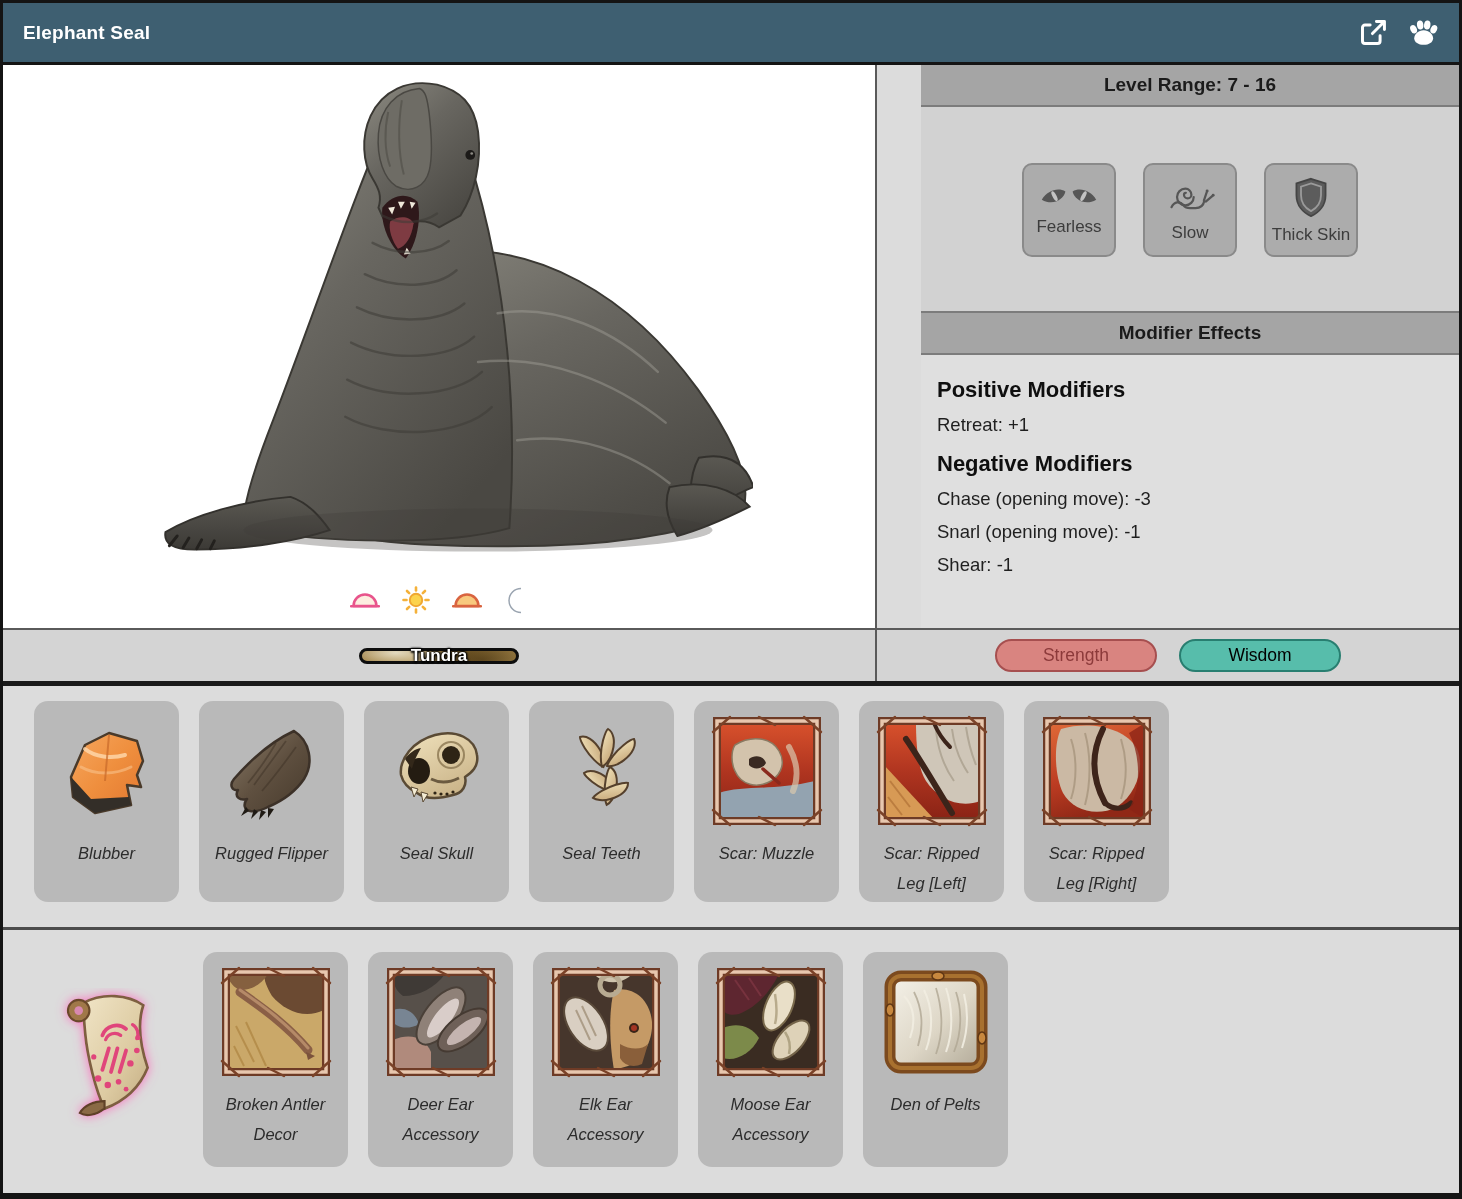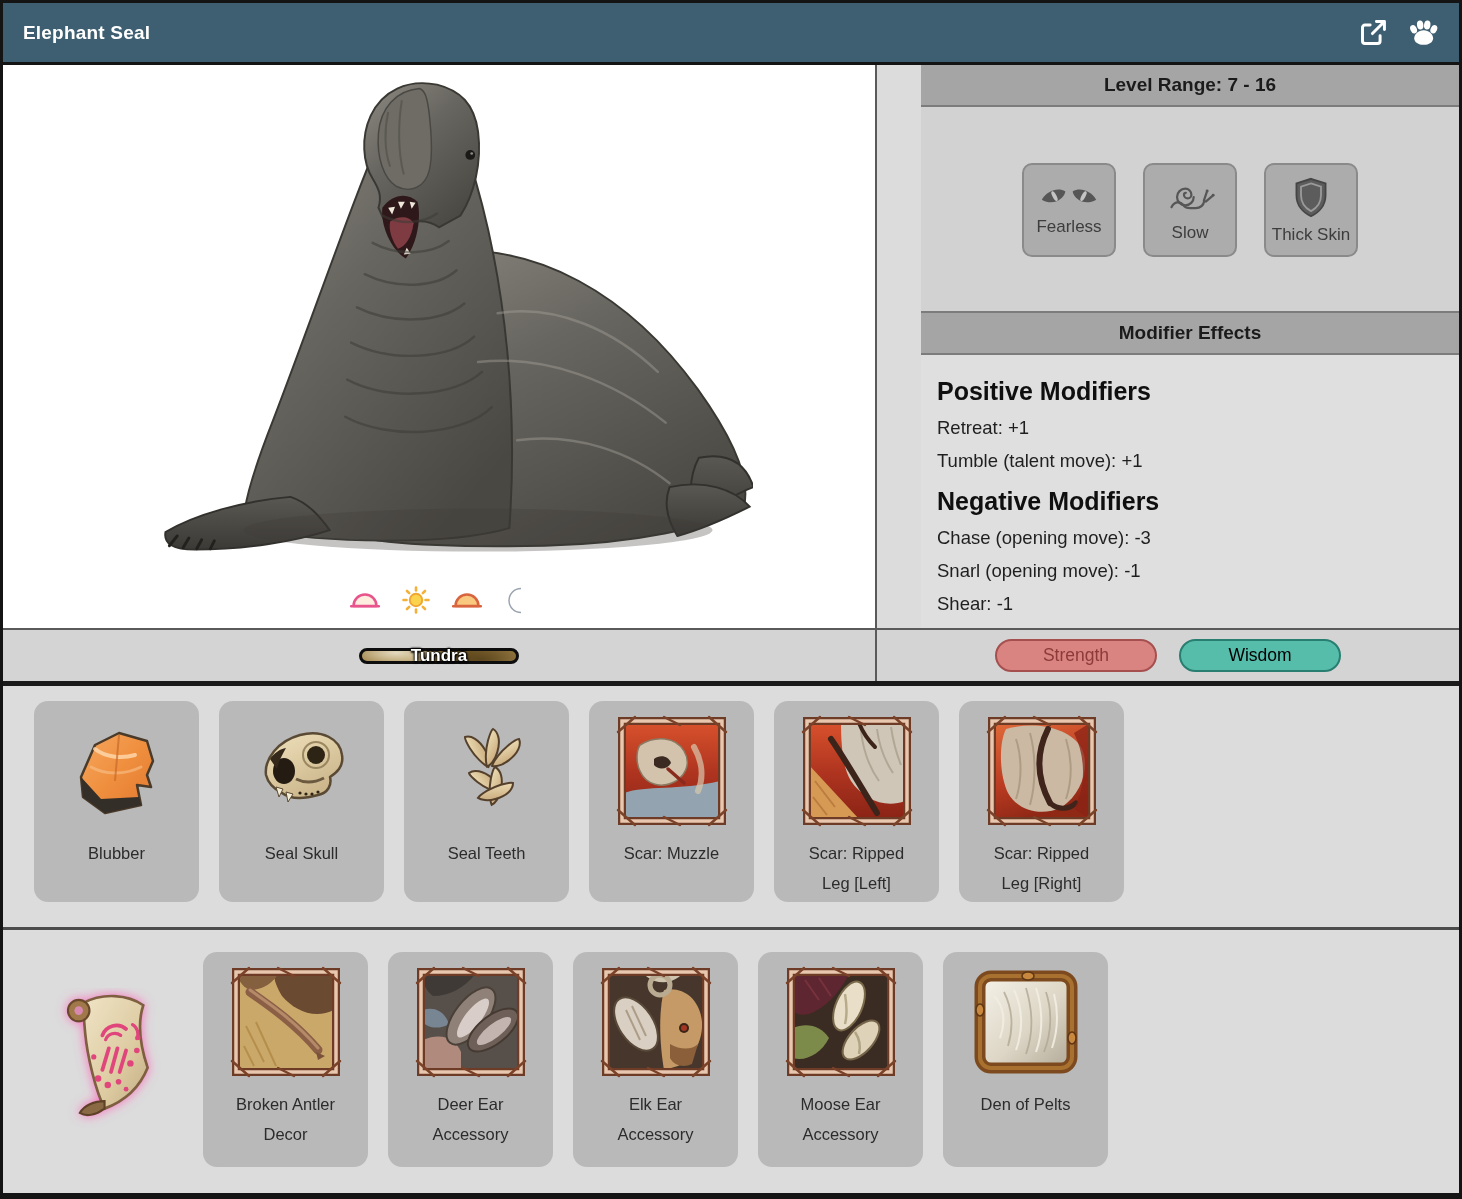--- a/index.html
+++ b/index.html
@@ -48,21 +48,21 @@
     align-items:flex-start; padding-top:56px; gap:27px; background:#d2d2d2;
   }
   .trait {
     width:94px; height:94px; background:#acacac;
     border:2px solid #8a8a8a; border-radius:10px;
     display:flex; flex-direction:column; align-items:center; justify-content:center;
     gap:7px; cursor:pointer;
   }
   .trait .t-label { font-size:17px; color:#3d3d3d; white-space:nowrap; }
   .mods { flex:1; background:#dfdfdf; padding:22px 16px 0 16px; color:#1f1f1f; }
-  .mods .hd { font-weight:bold; font-size:25px; color:#0f0f0f; margin-bottom:11px; }
+  .mods .hd { font-weight:bold; font-size:22px; color:#0f0f0f; margin-bottom:11px; }
   .mods .hd.second { margin-top:15px; }
   .mods .ln { font-size:18.5px; margin-bottom:11px; }
   
   .biome-row {
     flex: 0 0 58px; display:flex;
     border-top:2px solid #5a5a5a; border-bottom:5px solid #1a1a1a;
   }
   .biome-left {
     width:874px; flex:0 0 874px; border-right:2px solid #5a5a5a;
     background:#d4d4d4; display:flex; align-items:center; justify-content:center;
@@ -82,23 +82,24 @@
     width:162px; height:33px; border-radius:17px;
     display:flex; align-items:center; justify-content:center;
     font-size:17.5px; cursor:pointer;
   }
   .pill.strength { background:#d98480; border:2px solid #a64f4f; color:#8c3a3a; }
   .pill.wisdom   { background:#57bdab; border:2px solid #287e70; color:#000000; }
   
   .sec1 { flex:0 0 241px; background:#dcdcdc; display:flex; align-items:flex-start; padding:15px 0 0 31px; gap:20px; }
   .sec2 { flex:1; background:#dcdcdc; border-top:3px solid #4c4c4c; display:flex; align-items:flex-start; padding:22px 0 0 35px; gap:20px; }
   .card {
-    width:165px; background:#b9b9b9; border-radius:14px;
+    width:145px; background:#b9b9b9; border-radius:14px;
     padding:14px 8px 0 8px; display:flex; flex-direction:column; align-items:center;
     cursor:pointer;
+    font-style:italic;
   }
   .sec1 .card { height:201px; }
   .sec2 .card { height:215px; }
   .card .art { width:112px; height:112px; flex:0 0 112px; }
   .card .lbl {
     margin-top:11px; font-size:16.5px; line-height:30px;
     color:#2c2c2c; text-align:center; width:122px;
   }
   .scroll-wrap { width:145px; flex:0 0 145px; display:flex; justify-content:center; margin-top:36px; cursor:pointer; }
   .hiddefs { position:absolute; width:0; height:0; }
@@ -312,21 +313,20 @@
           </svg>
           <span class="t-label">Thick Skin</span>
         </div>
       </div>
 
       <div class="bar mid">Modifier Effects</div>
 
       <div class="mods">
         <div class="hd">Positive Modifiers</div>
         <div class="ln">Retreat: +1</div>
-        <div class="ln">Tumble (talent move): +1</div>
         <div class="hd second">Negative Modifiers</div>
         <div class="ln">Chase (opening move): -3</div>
         <div class="ln">Snarl (opening move): -1</div>
         <div class="ln">Shear: -1</div>
       </div>
     </div>
   </div>
 
   <div class="biome-row">
     <div class="biome-left">
@@ -344,20 +344,37 @@
       <svg class="art" viewBox="0 0 112 112">
         <path d="M22 82 L20 62 L34 30 L58 18 L86 26 L92 46 L86 60 L90 72 L76 70 L80 90 L44 98 Z" fill="url(#g-blub)" stroke="#4a3a2a" stroke-width="2.5" stroke-linejoin="round"></path>
         <path d="M20 62 L22 82 L44 98 L80 90 L78 82 L40 84 Z" fill="#332e28"></path>
         <path d="M34 34 C44 42 60 44 74 40" stroke="#ffd9ae" stroke-width="4" fill="none" opacity="0.8" stroke-linecap="round"></path>
         <path d="M30 52 C44 60 64 60 80 52" stroke="#f8c28a" stroke-width="3" fill="none" opacity="0.6" stroke-linecap="round"></path>
         <path d="M58 20 L54 66" stroke="#c96a2a" stroke-width="2" opacity="0.7"></path>
       </svg>
       <div class="lbl">Blubber</div>
     </div>
 
+    <div class="card">
+      <svg class="art" viewBox="0 0 112 112">
+        <path d="M78 16 C94 26 98 48 88 64 C80 76 66 86 52 92 C46 95 40 97 34 96 C28 95 27 89 31 84 C24 86 18 82 22 75 C16 76 13 70 18 64 C32 48 52 28 78 16 Z" fill="url(#g-flip)" stroke="#3c3128" stroke-width="2.5" stroke-linejoin="round"></path>
+        <g fill="#1f1a14">
+          <path d="M30 92 l-5 9 l8 -5 z"></path>
+            <path d="M38 94 l-3 10 l7 -7 z"></path>
+          <path d="M45 95 l-2 10 l7 -8 z"></path>
+            <path d="M52 93 l0 10 l6 -9 z"></path>
+        </g>
+        <g stroke="#3e3226" stroke-width="1.8" opacity="0.5" fill="none">
+          <path d="M70 26 C60 40 48 56 38 70"></path>
+            <path d="M80 32 C70 46 58 62 46 76"></path>
+            <path d="M60 28 C52 42 42 56 32 68"></path>
+        </g>
+      </svg>
+      <div class="lbl">Rugged Flipper</div>
+    </div>
 
     <div class="card">
       <svg class="art" viewBox="0 0 112 112">
         <path d="M20 60 C18 44 32 26 54 20 C76 14 94 24 96 40 C98 52 90 58 84 62 C86 70 82 78 72 80 C58 84 44 84 36 78 C28 74 22 68 20 60 Z" fill="url(#g-bone)" stroke="#5a4a34" stroke-width="2.5" stroke-linejoin="round"></path>
         <ellipse cx="38" cy="56" rx="11" ry="13" fill="#241c12"></ellipse>
         <path d="M24 44 C28 38 34 34 40 33 C36 40 32 48 31 54 Z" fill="#33281a"></path>
         <circle cx="70" cy="40" r="9" fill="#2e2415"></circle>
         <circle cx="70" cy="40" r="13" fill="none" stroke="#8a7550" stroke-width="2" opacity="0.8"></circle>
         <path d="M50 64 C58 68 68 68 78 63" stroke="#6b5a40" stroke-width="3" fill="none"></path>
         <g fill="#f4ecd4" stroke="#5a4a34" stroke-width="1">

